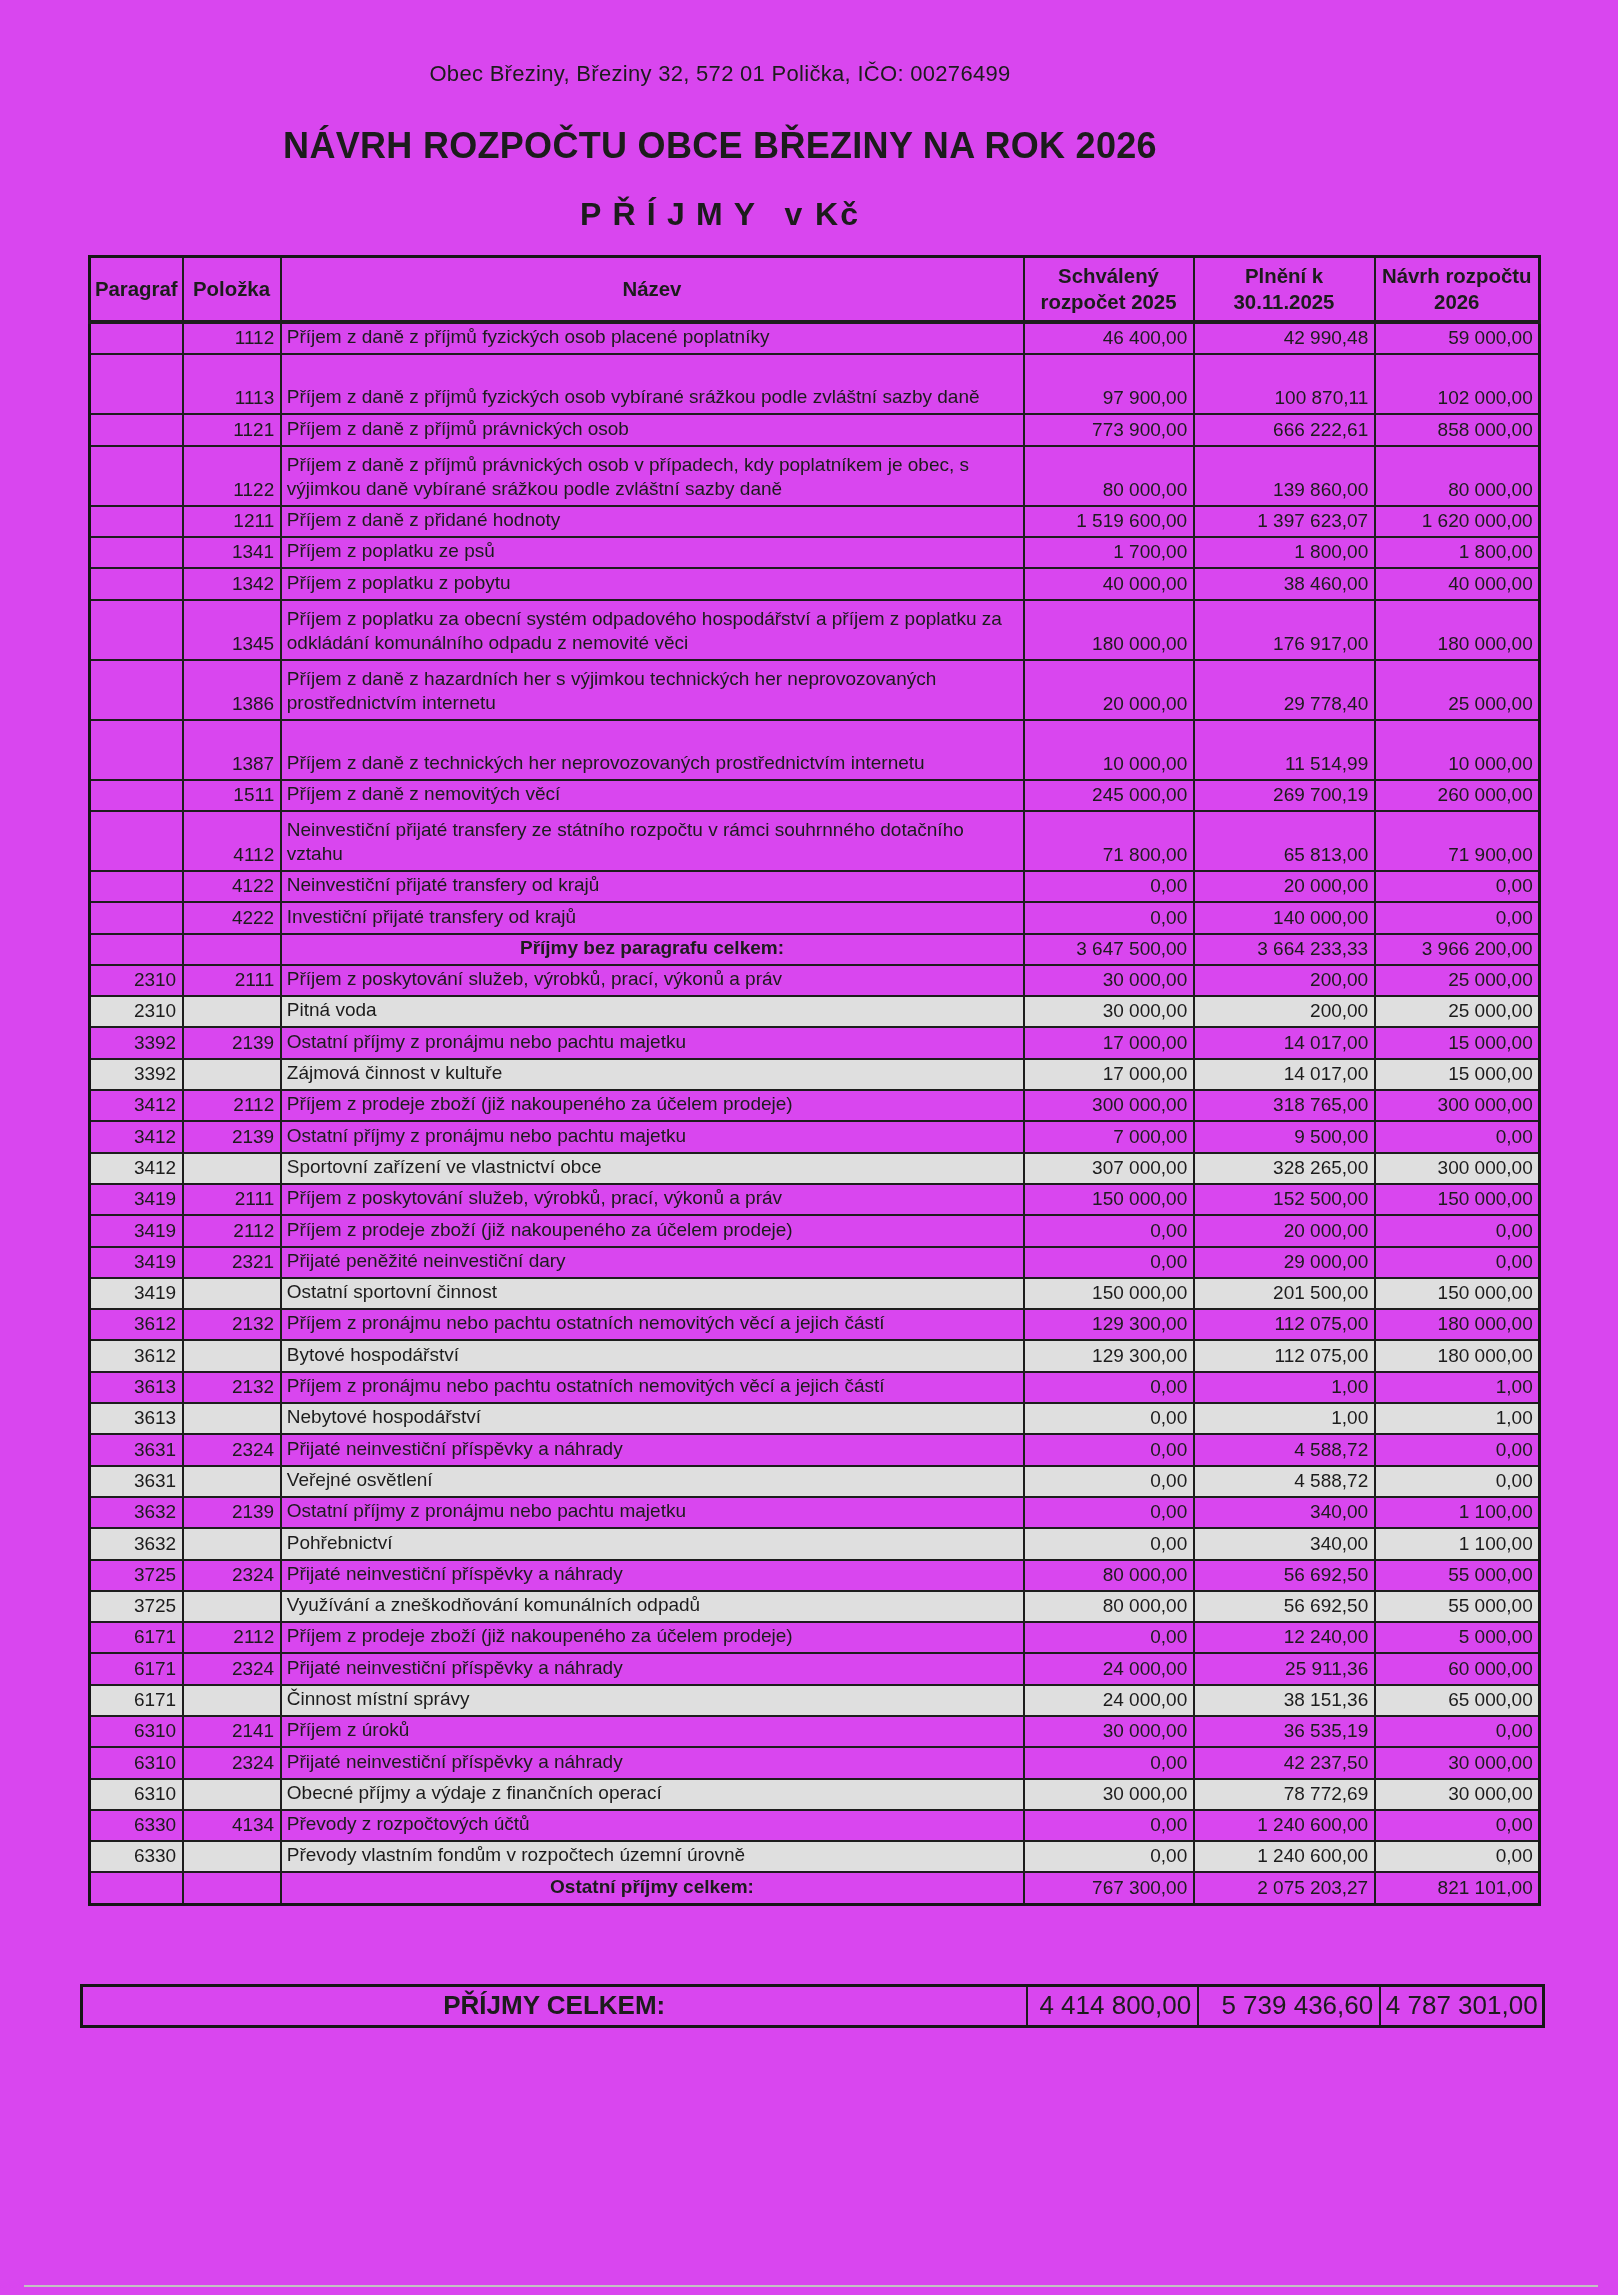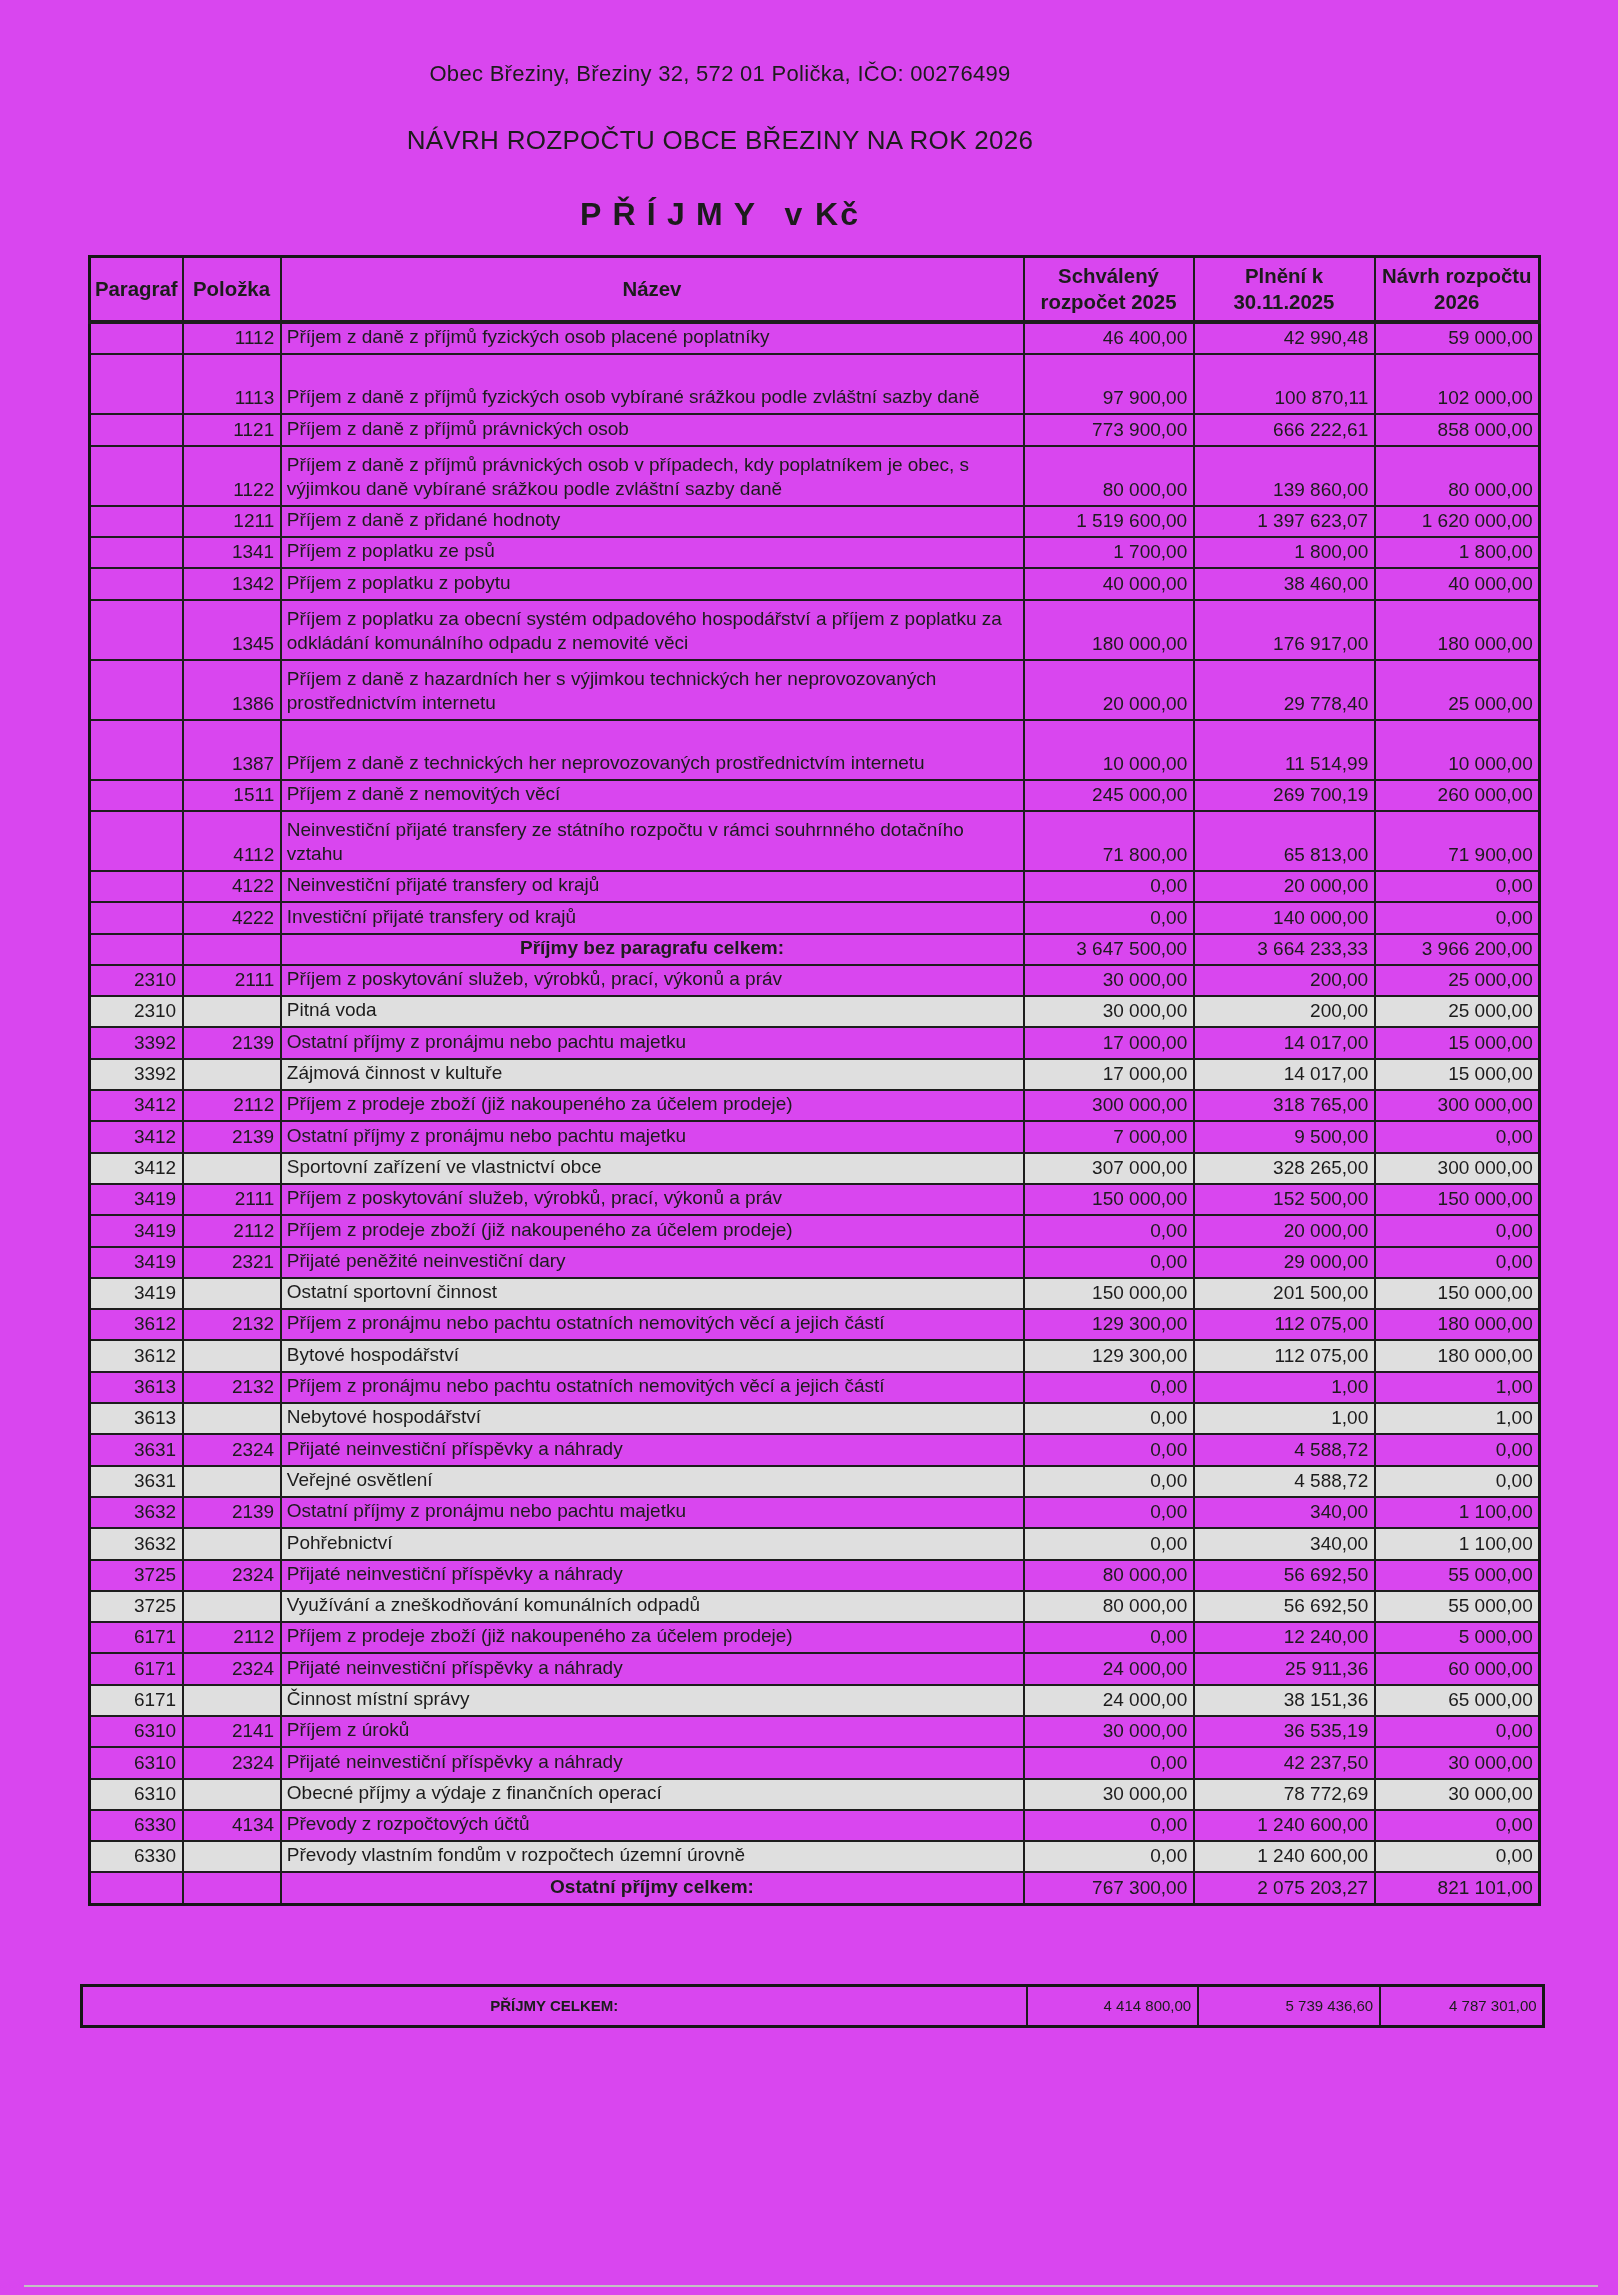--- a/index.html
+++ b/index.html
@@ -8,21 +8,21 @@
     width:1618px;height:2295px;
     margin:0 auto;
     background:#d946ef;
     font-family:"Liberation Sans","DejaVu Sans",sans-serif;
     color:#1c1c1c;
     overflow:hidden;
   }
   
   .headings{position:absolute;top:0;left:0;width:1440px;text-align:center;}
   .org-line{position:absolute;top:61px;left:0;width:100%;font-size:22px;font-weight:normal;letter-spacing:0.3px;}
-  .doc-title{position:absolute;top:125px;left:0;width:100%;font-size:26px;font-weight:normal;letter-spacing:0.3px;}
+  .doc-title{position:absolute;top:125px;left:0;width:100%;font-size:36px;font-weight:bold;letter-spacing:0.3px;}
   .subtitle{position:absolute;top:196px;left:0;width:100%;font-size:32px;font-weight:bold;}
   .subtitle .spaced{letter-spacing:11.2px;}
   .subtitle .unit{margin-left:9.2px;letter-spacing:2px;}
   
   table.budget{
     position:absolute;left:88px;top:241px;
     width:1450px;
     border-collapse:collapse;table-layout:fixed;
     font-size:19px;
     margin-top:14px;
@@ -53,21 +53,21 @@
   td.pol{text-align:right;padding-right:5.3px;white-space:nowrap;}
   td.name{text-align:left;padding-left:7.2px;line-height:24px;}
   td.num{text-align:right;padding-right:14px;white-space:nowrap;}
   tr.shaded td{background:var(--shaded,#dfdfdf);}
   tr.sub td.name{text-align:center;font-weight:bold;}
   
   table.grand-tbl{
     position:absolute;left:80px;top:1984px;
     width:1462px;
     border-collapse:collapse;table-layout:fixed;
-    font-size:15px;
+    font-size:26px;
     border:3.3px solid #161616;
   }
   table.grand-tbl col.g-name{width:945px;}
   table.grand-tbl col.g-n1{width:171px;}
   table.grand-tbl col.g-n2{width:182px;}
   table.grand-tbl col.g-n3{width:164px;}
   table.grand-tbl td{
     border:2px solid #1d1d1d;border-top-width:2.6px;border-bottom-width:2.6px;
     height:34px;vertical-align:middle;padding:1.3px 5.3px 2.6px;
   }

